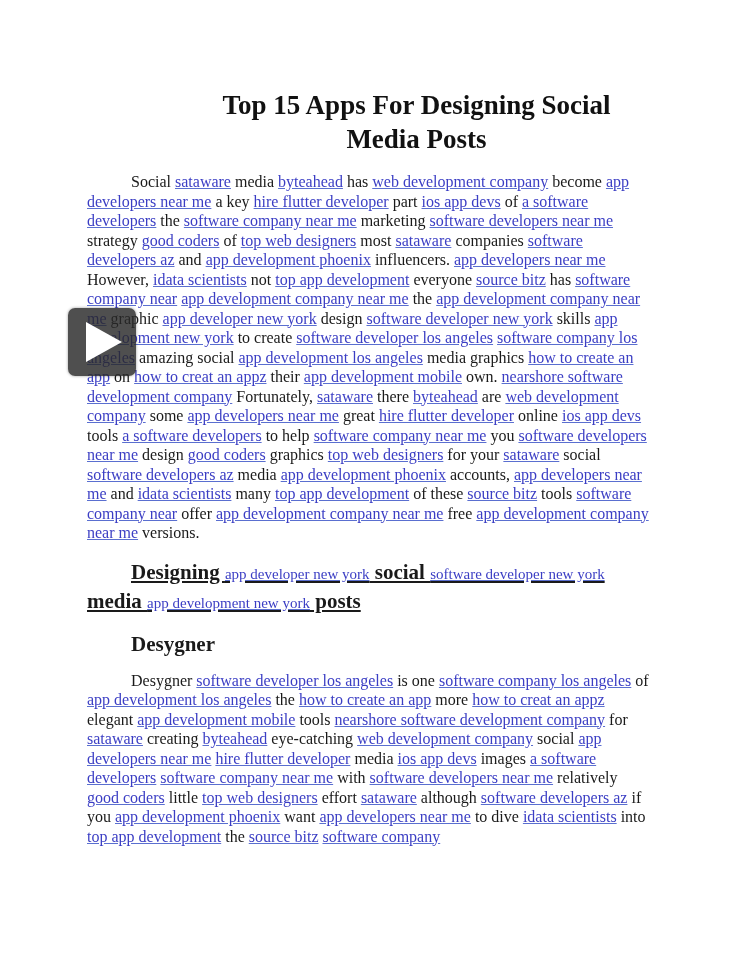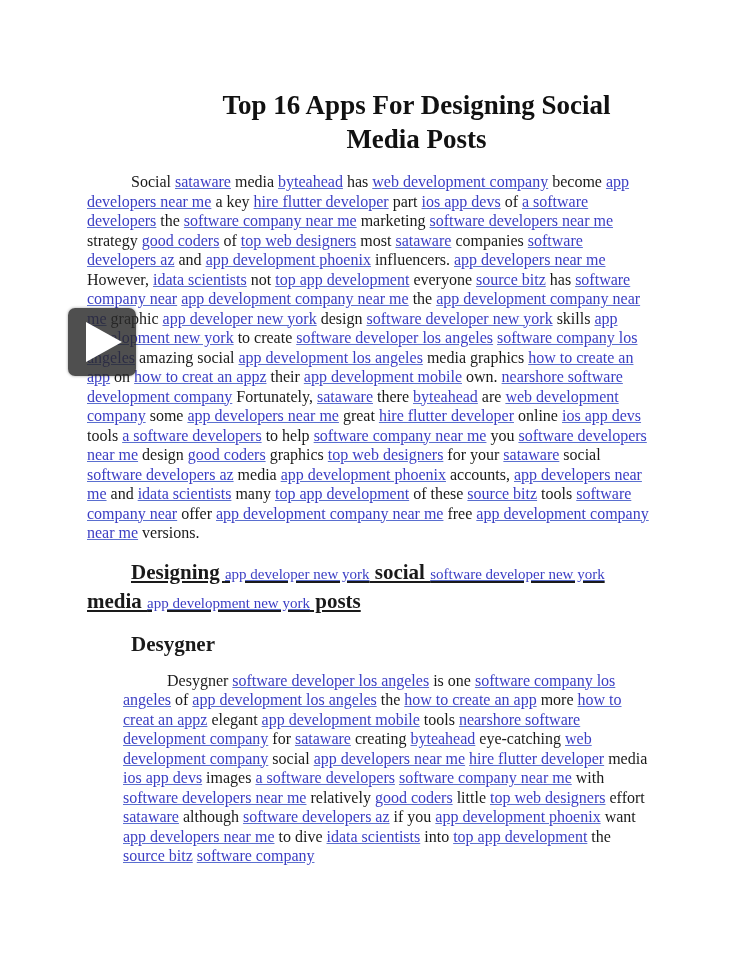--- a/index.html
+++ b/index.html
@@ -8,30 +8,30 @@
   .page { position: absolute; left: 87px; top: 88px; width: 563px; }
   h1.title { margin: 0 0 0 0; padding-left: 96px; text-align: center;
              font-size: 27px; line-height: 34px; font-weight: bold; color: #111; }
   .para { margin: 0; font-size: 16px; line-height: 19.5px; text-align: left; }
   .indent { text-indent: 44px; }
   a.lnk { color: #3b3ec4; text-decoration: underline; text-decoration-color: #5a6fd0; }
   .p1 { margin-top: 16px; }
   .h2 { margin-top: 16px; font-size: 21px; line-height: 27px; font-weight: bold; text-indent: 44px; text-decoration: underline; }
   .h2 a.lnk { font-size: 15px; font-weight: normal; }
   .h3 { margin-top: 14px; font-size: 21px; font-weight: bold; text-indent: 44px; line-height: 26px; }
-  .p2 { margin-top: 14px; margin-left: 36px; }
+  .p2 { margin-top: 14px; }
   .play { position: absolute; left: 68px; top: 308px; width: 68px; height: 68px;
           background: rgba(40,40,40,0.82); border-radius: 7px; box-shadow: 0 0 3px rgba(0,0,0,0.4); }
   .play svg { position: absolute; left: 14px; top: 12px; }
 </style>
 </head>
 <body>
 
 <div class="page">
-  <h1 class="title">Top 16 Apps For Designing Social Media Posts</h1>
+  <h1 class="title">Top 15 Apps For Designing Social Media Posts</h1>
   <p class="para indent p1">Social <a class="lnk" href="#">sataware</a> media <a class="lnk" href="#">byteahead</a> has <a class="lnk" href="#">web development company</a> become <a class="lnk" href="#">app developers near me</a> a key <a class="lnk" href="#">hire flutter developer</a> part <a class="lnk" href="#">ios app devs</a> of <a class="lnk" href="#">a software developers</a> the <a class="lnk" href="#">software company near me</a> marketing <a class="lnk" href="#">software developers near me</a> strategy <a class="lnk" href="#">good coders</a> of <a class="lnk" href="#">top web designers</a> most <a class="lnk" href="#">sataware</a> companies <a class="lnk" href="#">software developers az</a> and <a class="lnk" href="#">app development phoenix</a> influencers. <a class="lnk" href="#">app developers near me</a> However, <a class="lnk" href="#">idata scientists</a> not <a class="lnk" href="#">top app development</a> everyone <a class="lnk" href="#">source bitz</a> has <a class="lnk" href="#">software company near</a> <a class="lnk" href="#">app development company near me</a> the <a class="lnk" href="#">app development company near me</a> graphic <a class="lnk" href="#">app developer new york</a> design <a class="lnk" href="#">software developer new york</a> skills <a class="lnk" href="#">app development new york</a> to create <a class="lnk" href="#">software developer los angeles</a> <a class="lnk" href="#">software company los angeles</a> amazing social <a class="lnk" href="#">app development los angeles</a> media graphics <a class="lnk" href="#">how to create an app</a> on <a class="lnk" href="#">how to creat an appz</a> their <a class="lnk" href="#">app development mobile</a> own. <a class="lnk" href="#">nearshore software development company</a> Fortunately, <a class="lnk" href="#">sataware</a> there <a class="lnk" href="#">byteahead</a> are <a class="lnk" href="#">web development company</a> some <a class="lnk" href="#">app developers near me</a> great <a class="lnk" href="#">hire flutter developer</a> online <a class="lnk" href="#">ios app devs</a> tools <a class="lnk" href="#">a software developers</a> to help <a class="lnk" href="#">software company near me</a> you <a class="lnk" href="#">software developers near me</a> design <a class="lnk" href="#">good coders</a> graphics <a class="lnk" href="#">top web designers</a> for your <a class="lnk" href="#">sataware</a> social <a class="lnk" href="#">software developers az</a> media <a class="lnk" href="#">app development phoenix</a> accounts, <a class="lnk" href="#">app developers near me</a> and <a class="lnk" href="#">idata scientists</a> many <a class="lnk" href="#">top app development</a> of these <a class="lnk" href="#">source bitz</a> tools <a class="lnk" href="#">software company near</a> offer <a class="lnk" href="#">app development company near me</a> free <a class="lnk" href="#">app development company near me</a> versions.</p>
   <div class="para h2">Designing <a class="lnk" href="#">app developer new york</a> social <a class="lnk" href="#">software developer new york</a> media <a class="lnk" href="#">app development new york</a> posts</div>
   <div class="para h3">Desygner</div>
   <p class="para indent p2">Desygner <a class="lnk" href="#">software developer los angeles</a> is one <a class="lnk" href="#">software company los angeles</a> of <a class="lnk" href="#">app development los angeles</a> the <a class="lnk" href="#">how to create an app</a> more <a class="lnk" href="#">how to creat an appz</a> elegant <a class="lnk" href="#">app development mobile</a> tools <a class="lnk" href="#">nearshore software development company</a> for <a class="lnk" href="#">sataware</a> creating <a class="lnk" href="#">byteahead</a> eye-catching <a class="lnk" href="#">web development company</a> social <a class="lnk" href="#">app developers near me</a> <a class="lnk" href="#">hire flutter developer</a> media <a class="lnk" href="#">ios app devs</a> images <a class="lnk" href="#">a software developers</a> <a class="lnk" href="#">software company near me</a> with <a class="lnk" href="#">software developers near me</a> relatively <a class="lnk" href="#">good coders</a> little <a class="lnk" href="#">top web designers</a> effort <a class="lnk" href="#">sataware</a> although <a class="lnk" href="#">software developers az</a> if you <a class="lnk" href="#">app development phoenix</a> want <a class="lnk" href="#">app developers near me</a> to dive <a class="lnk" href="#">idata scientists</a> into <a class="lnk" href="#">top app development</a> the <a class="lnk" href="#">source bitz</a> <a class="lnk" href="#">software company</a></p>
 </div>
 
 <div class="play">
   <svg width="42" height="44" viewBox="0 0 42 44">
     <polygon points="4,2 40,22 4,42" fill="#ffffff"></polygon>
   </svg>

